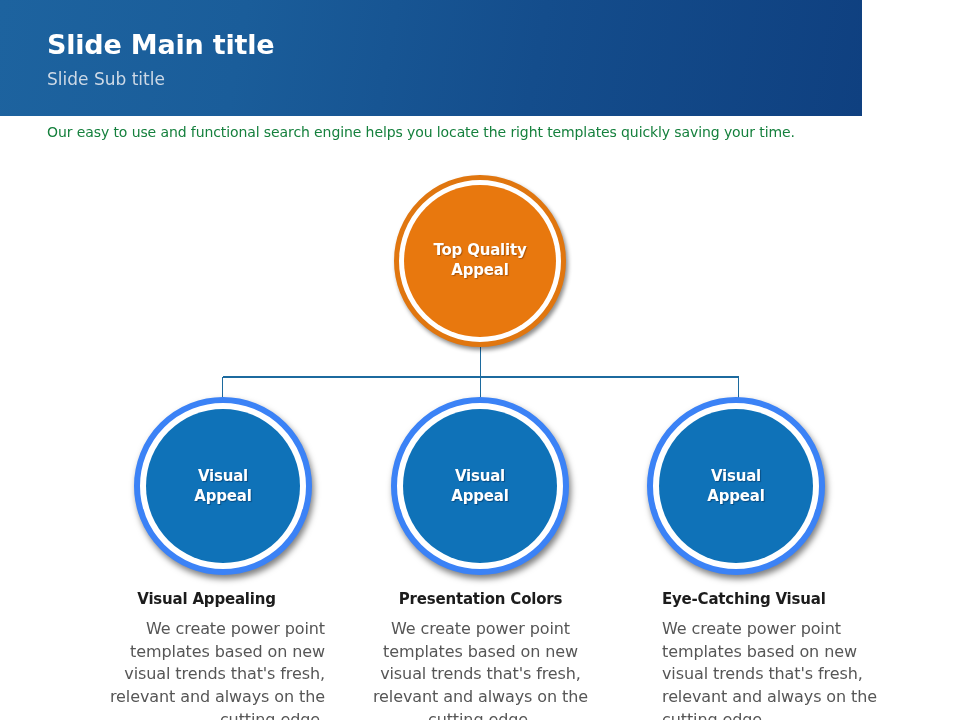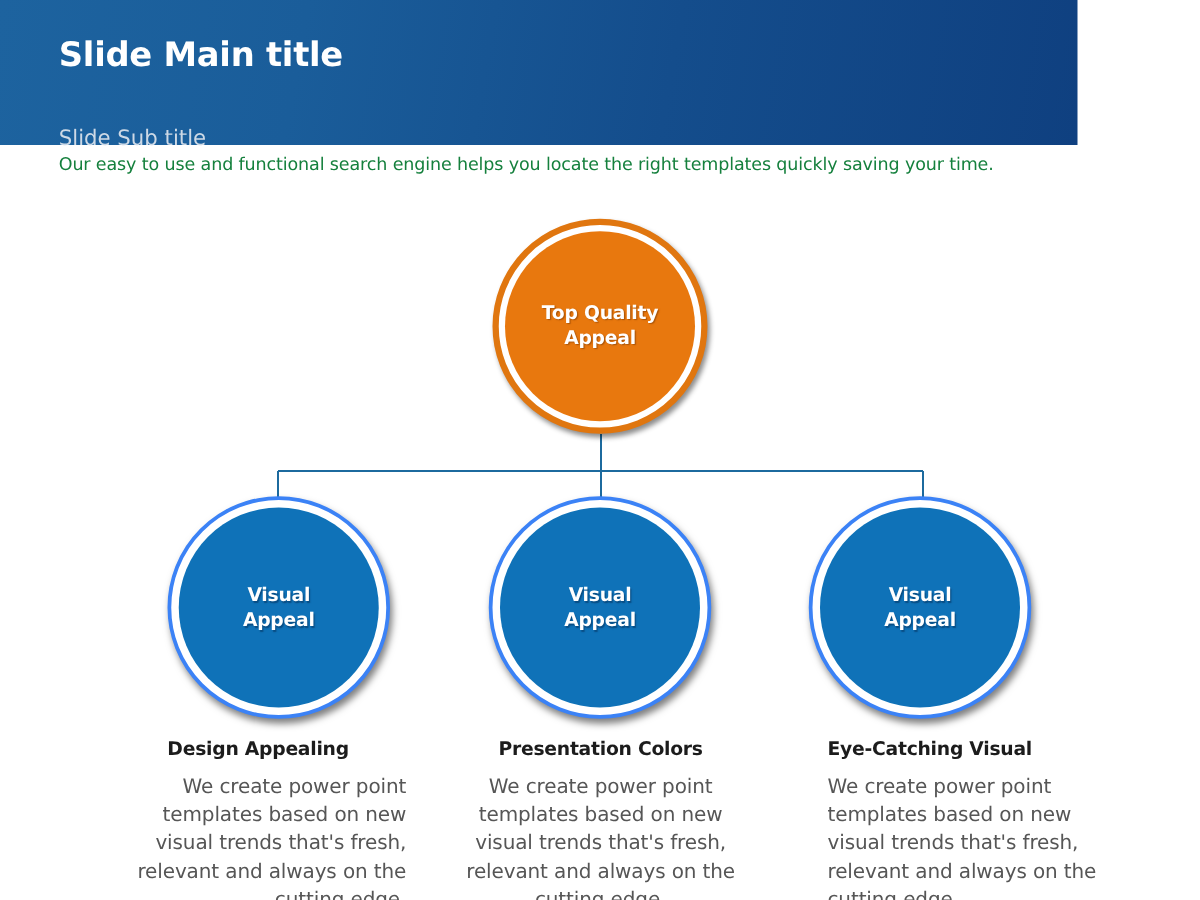--- a/index.html
+++ b/index.html
@@ -16,21 +16,21 @@
     position:absolute; left:0; top:0; width:862px; height:116px;
     background:linear-gradient(100deg,#1d639f 0%,#1a5d9a 28%,#144d8c 62%,#0f4080 100%);
   }
   #header-title {
     position:absolute; left:47px; top:30px;
     font-size:27px; font-weight:bold; color:#ffffff;
     letter-spacing:-0.2px; line-height:1.1;
   }
   #header-subtitle {
     position:absolute; left:47px; top:70px;
-    font-size:17px; color:#cdd9e6; font-weight:normal; line-height:1.1;margin-top:32px;
+    font-size:17px; color:#cdd9e6; font-weight:normal; line-height:1.1;
   }
 
   
   #intro {
     position:absolute; left:47px; top:124px;
     font-size:14px; color:#15803d; letter-spacing:-0.1px;
   }
 
   
   #connectors { position:absolute; left:0; top:0; width:960px; height:720px; pointer-events:none; }
@@ -78,21 +78,21 @@
     line-height:1.28; letter-spacing:-0.1px;
     text-shadow:1px 1px 1px rgba(120,55,0,0.4);
   }
 
   
   .child-node {
     top:397px; width:178px; height:178px;
     filter:drop-shadow(2px 4px 3px rgba(0,0,0,0.5));
   }
   .child-node .ring-outer {
-    border:3px solid #3b82f6;
+    border:6px solid #3b82f6;
     background:#ffffff;
     padding:6px;
   }
   .child-node .ring-inner {
     width:100%; height:100%;
     background:#0f72b8;
   }
   .child-label {
     font-size:15px; font-weight:bold; color:#ffffff;
     line-height:1.34; letter-spacing:-0.2px;
@@ -177,21 +177,21 @@
     <div class="ring-inner">
       <div class="child-label">
         <div>Visual</div>
         <div>Appeal</div>
       </div>
     </div>
   </div>
 </div>
 
 <div class="caption" id="caption-0">
-  <div class="caption-title">Design Appealing</div>
+  <div class="caption-title">Visual Appealing</div>
   <div class="caption-body">We create power point templates based on new visual trends that's fresh, relevant and always on the cutting edge.</div>
 </div>
 
 <div class="caption" id="caption-1">
   <div class="caption-title">Presentation Colors</div>
   <div class="caption-body">We create power point templates based on new visual trends that's fresh, relevant and always on the cutting edge.</div>
 </div>
 
 <div class="caption" id="caption-2">
   <div class="caption-title">Eye-Catching Visual</div>

